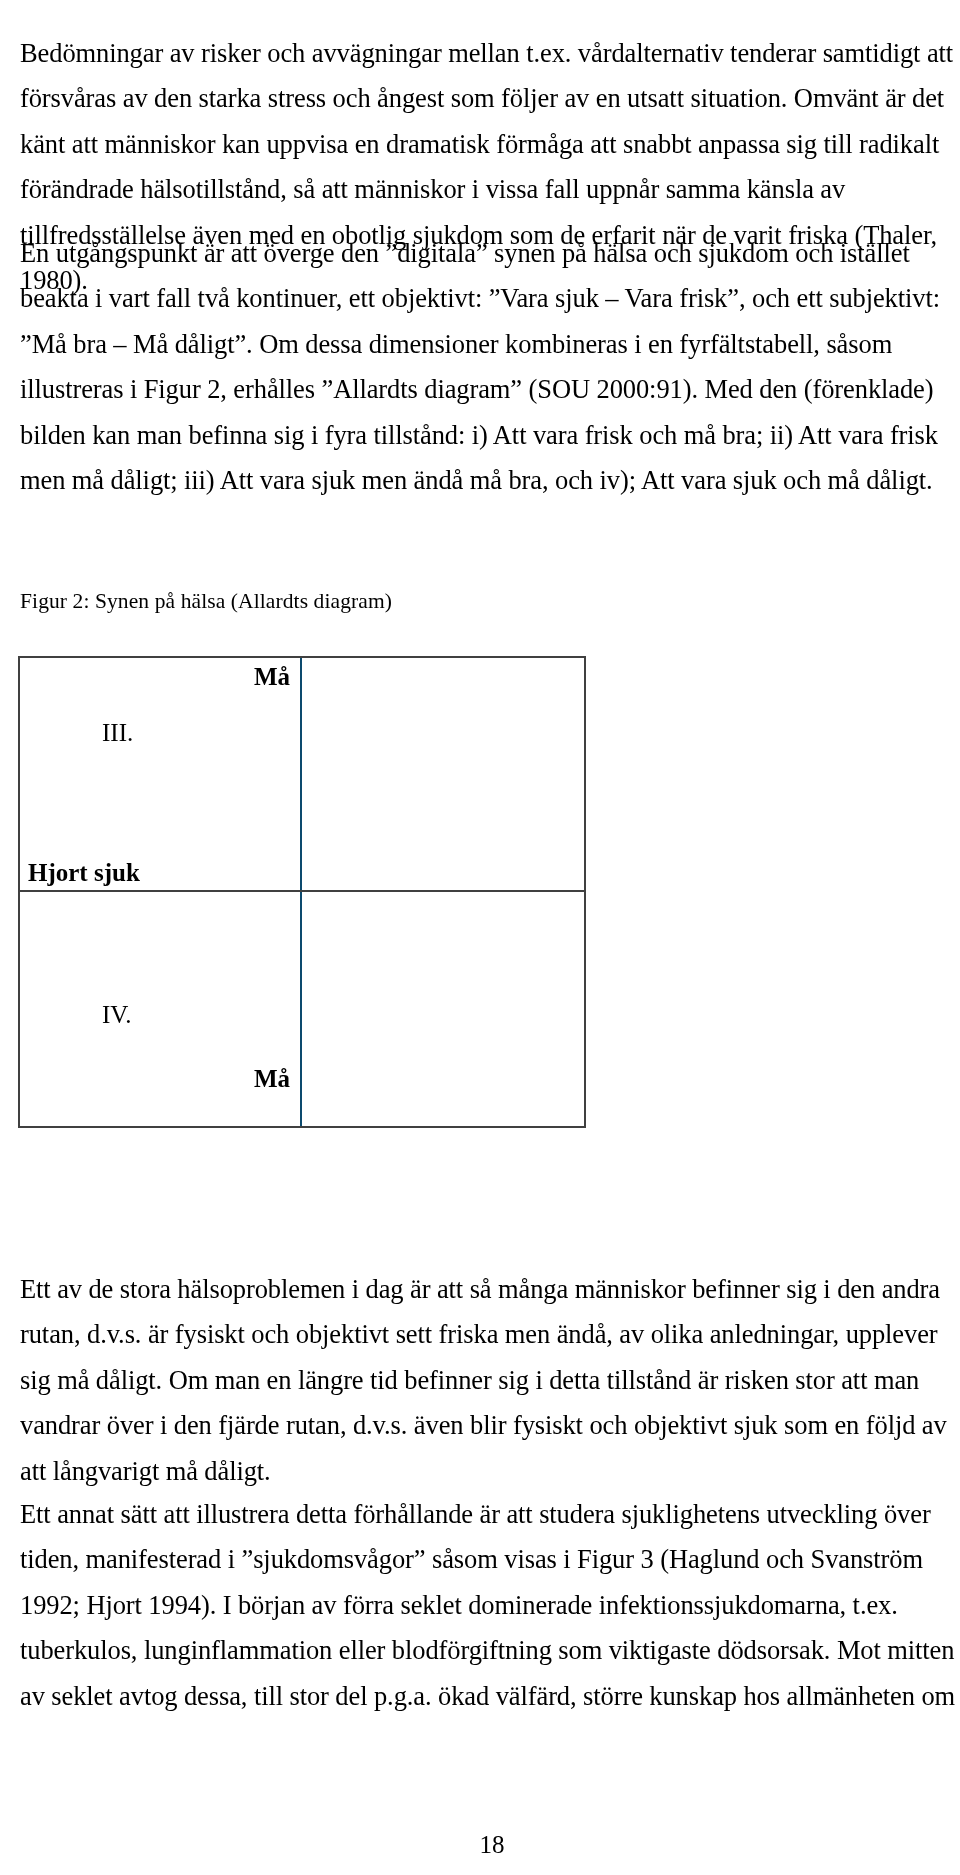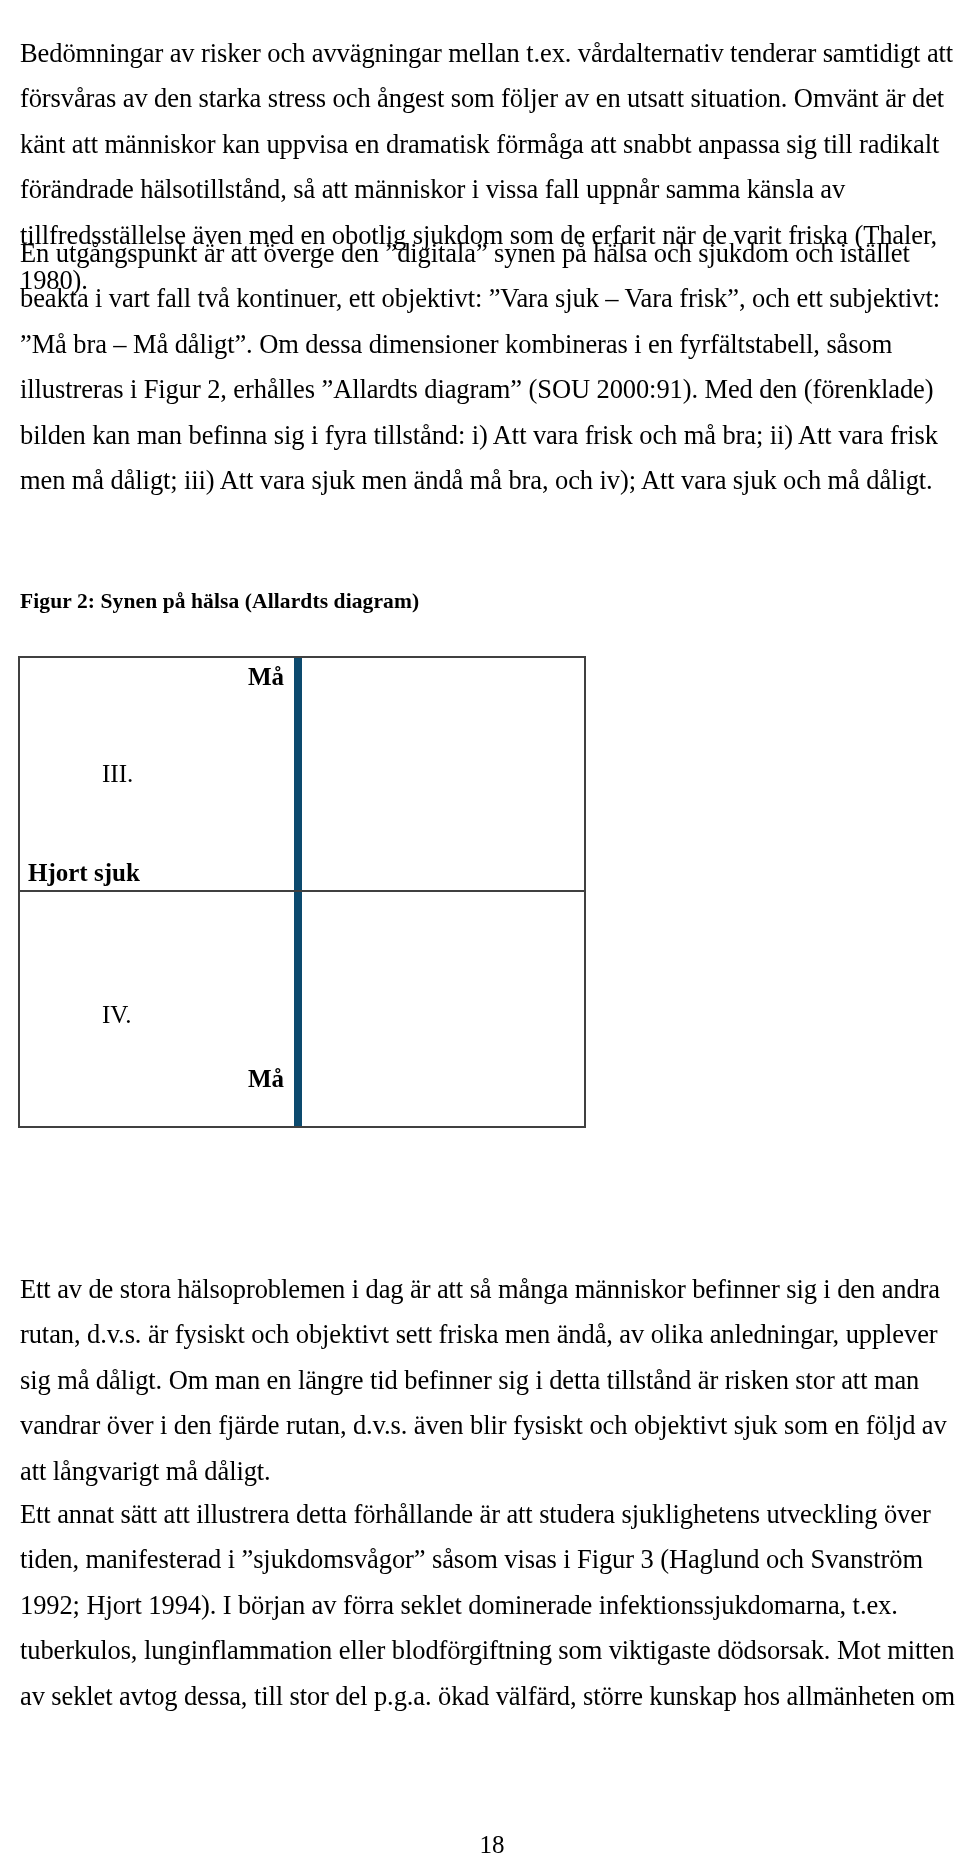--- a/index.html
+++ b/index.html
@@ -36,21 +36,21 @@
   #para-1 { top: 4px; }
   #para-2 { top: 204px; }
   #para-4 { top: 1240px; }
   #para-5 { top: 1465px; }
 
   .figure-caption {
     position: absolute;
     left: 8px;
     top: 587px;
     font-size: 21.5px;
-    font-weight: bold;
+    font-weight: normal;
     line-height: 28px;
     letter-spacing: 0.1px;
   }
 
   
   .allardt-table {
     position: absolute;
     left: 6px;
     top: 656px;
     width: 568px;
@@ -68,21 +68,21 @@
   .allardt-row.row-top { top: 0; border-bottom: 2px solid #404040; }
   .allardt-row.row-bottom { top: 50%; }
 
   .allardt-cell {
     position: absolute;
     top: 0;
     height: 100%;
     width: 50%;
     box-sizing: border-box;
   }
-  .allardt-cell.col-left { left: 0; border-right: 8px solid #0c4a6e; }
+  .allardt-cell.col-left { left: 0; border-right: 2px solid #0c4a6e; }
   .allardt-cell.col-right { left: 50%; }
 
   .axis-label {
     position: absolute;
     font-size: 25px;
     font-weight: bold;
     line-height: 30px;
     white-space: nowrap;
   }
   
@@ -94,21 +94,21 @@
   
   .lbl-ma-bot   { bottom: 32px; right: 10px; }
   .lbl-daligt   { bottom: 32px; left: 12px; }
 
   .quad-num {
     position: absolute;
     font-size: 25px;
     line-height: 30px;
     white-space: nowrap;
   }
-  .num-III { top: 60px; left: 82px; margin-top: 41px; }
+  .num-III { top: 60px; left: 82px; }
   .num-I   { top: 60px; left: 112px; }
   .num-IV  { top: 108px; left: 82px; }
   .num-II  { top: 108px; left: 112px; }
 
   .page-number {
     position: absolute;
     left: 0;
     top: 1830px;
     width: 960px;
     text-align: center;

